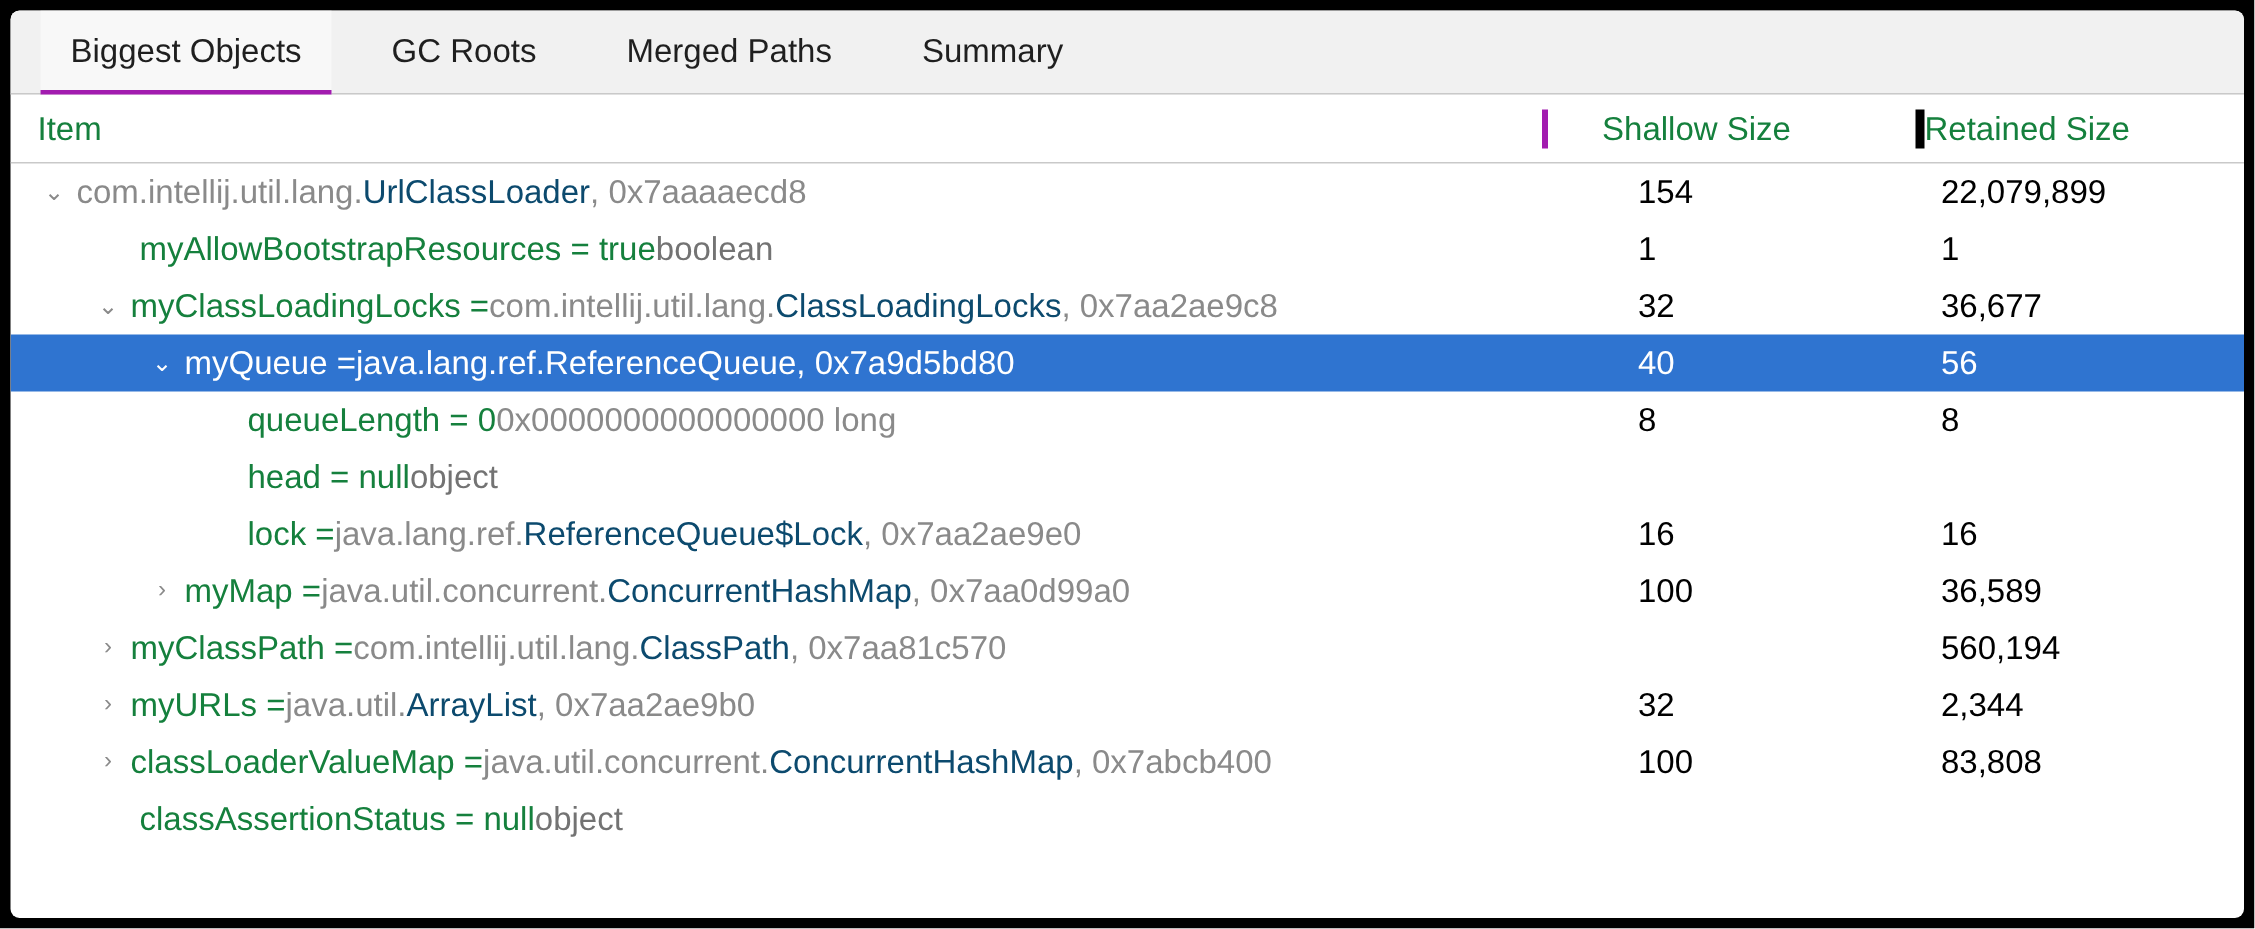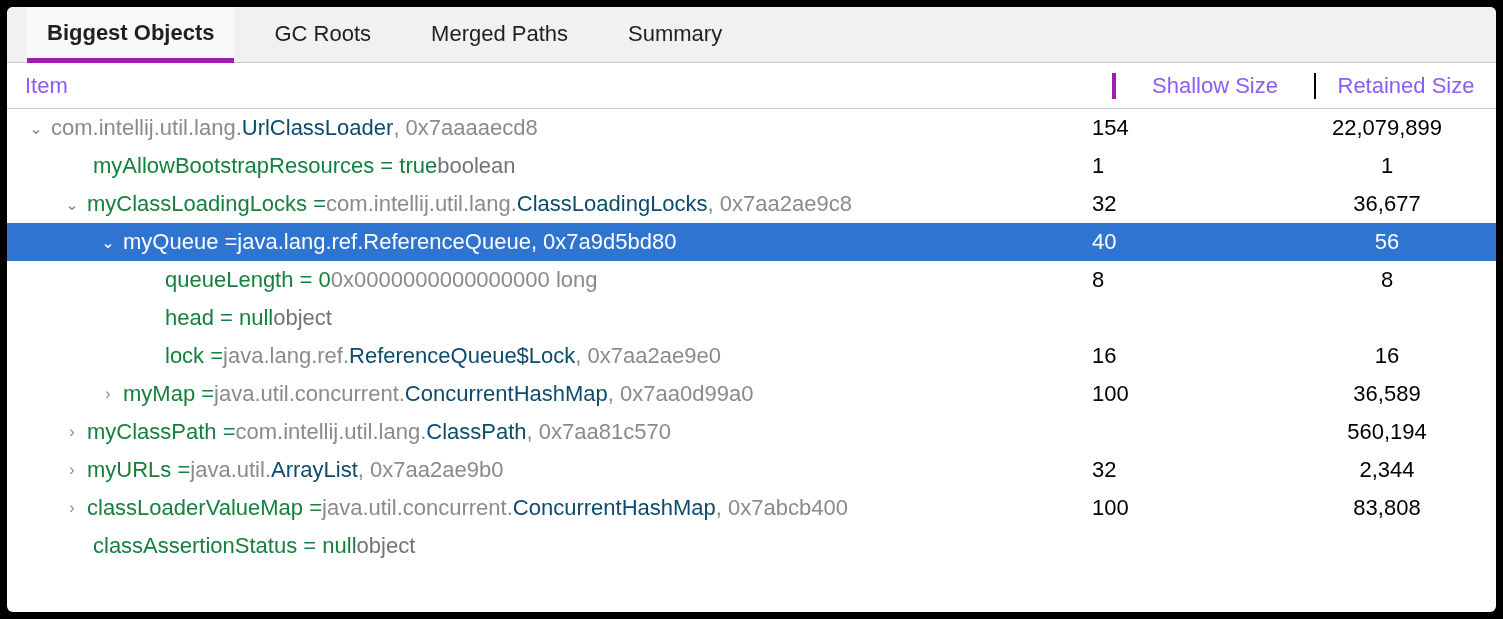--- a/index.html
+++ b/index.html
@@ -1,31 +1,31 @@
 <!DOCTYPE html>
 <html><head>
 <meta charset="utf-8">
 <style>
   * { box-sizing: border-box; margin: 0; padding: 0; }
   html, body { width: 1503px; height: 619px; font-family: -apple-system, "Helvetica Neue", Arial, sans-serif; font-size: 22px; }
   .frame { width: 1503px; height: 619px; background: #000; padding: 7px; }
   .panel { width: 100%; height: 100%; background: #fff; border-radius: 6px; overflow: hidden; display: flex; flex-direction: column; }
   .tabbar { background: #f1f1f1; border-bottom: 1px solid #c9c9c9; display: flex; padding: 0 20px; height: 56px; }
   .tab { padding: 0 20px; height: 56px; display: flex; align-items: center; color: #1f1f1f; cursor: pointer; border-bottom: 3px solid transparent; margin-right: 20px; }
-  .tab.active { border-bottom: 5px solid #a21caf; background: #f8f8f8; font-weight: bold; }
-  .headerrow { display: flex; border-bottom: 1px solid #c9c9c9; height: 46px; align-items: center; color: #8b5cf6; }
+  .tab.active { border-bottom: 3px solid #a21caf; background: #f8f8f8; }
+  .headerrow { display: flex; border-bottom: 1px solid #c9c9c9; height: 46px; align-items: center; color: #15803d; gap: 47px; }
   .col-item-h { flex: 1; padding-left: 18px; }
   .col-shallow-h { width: 202px; border-left: 4px solid #a21caf; text-align: center; }
-  .col-retained-h { width: 182px; border-left: 2px solid #000000; text-align: center; }
+  .col-retained-h { width: 219px; border-left: 6px solid #000000; }
   .rows { flex: 1; overflow: hidden; }
   .row { display: flex; height: 38px; align-items: center; }
   .row.selected { background: #2f74d0; color: #fff; }
   .col-item { flex: 1; display: flex; align-items: center; white-space: nowrap; overflow: hidden; }
   .col-shallow { width: 202px; padding-right: 16px; }
-  .col-retained { width: 202px; text-align: center; padding-right: 16px; }
+  .col-retained { width: 202px; text-align: left; padding-right: 16px; }
   .chev { width: 18px; display: inline-flex; justify-content: center; color: #8a8a8a; font-size: 16px; margin-right: 6px; }
   .row.selected .chev { color: #fff; }
   .indent { display: inline-block; }
   .pkg { color: #8a8a8a; }
   .cls { color: #0c4a6e; }
   .addr { color: #8a8a8a; }
   .field { color: #15803d; }
   .typ { color: #737373; }
   .row.selected .pkg, .row.selected .cls, .row.selected .addr, .row.selected .field, .row.selected .typ { color: #fff; }
 </style>

